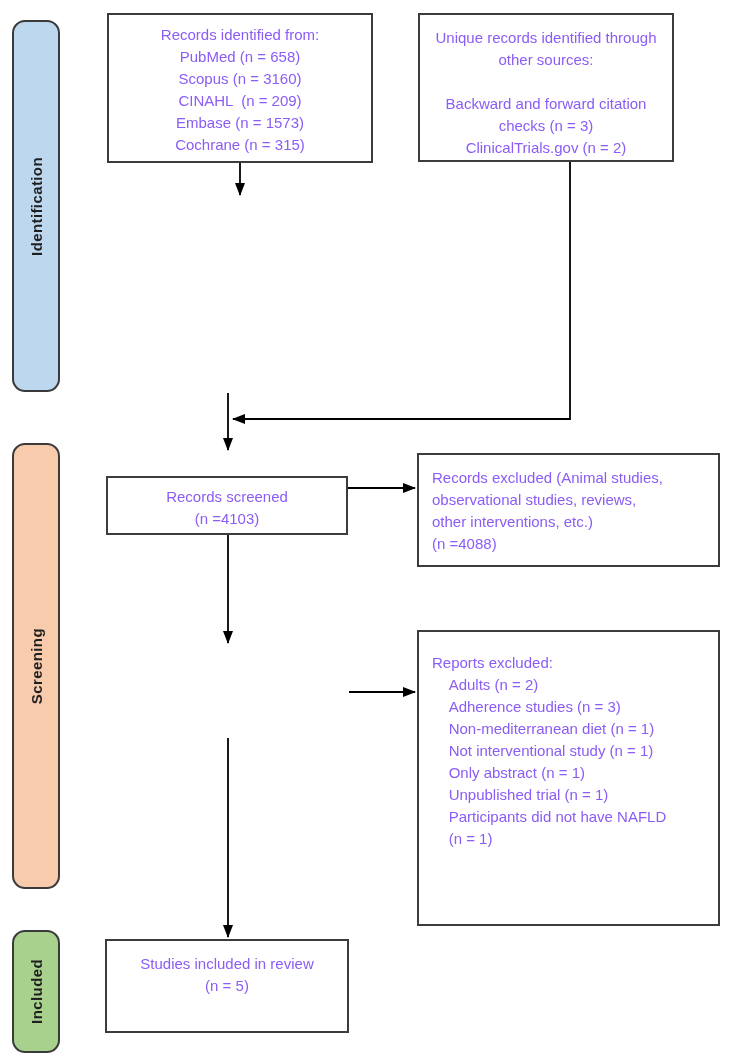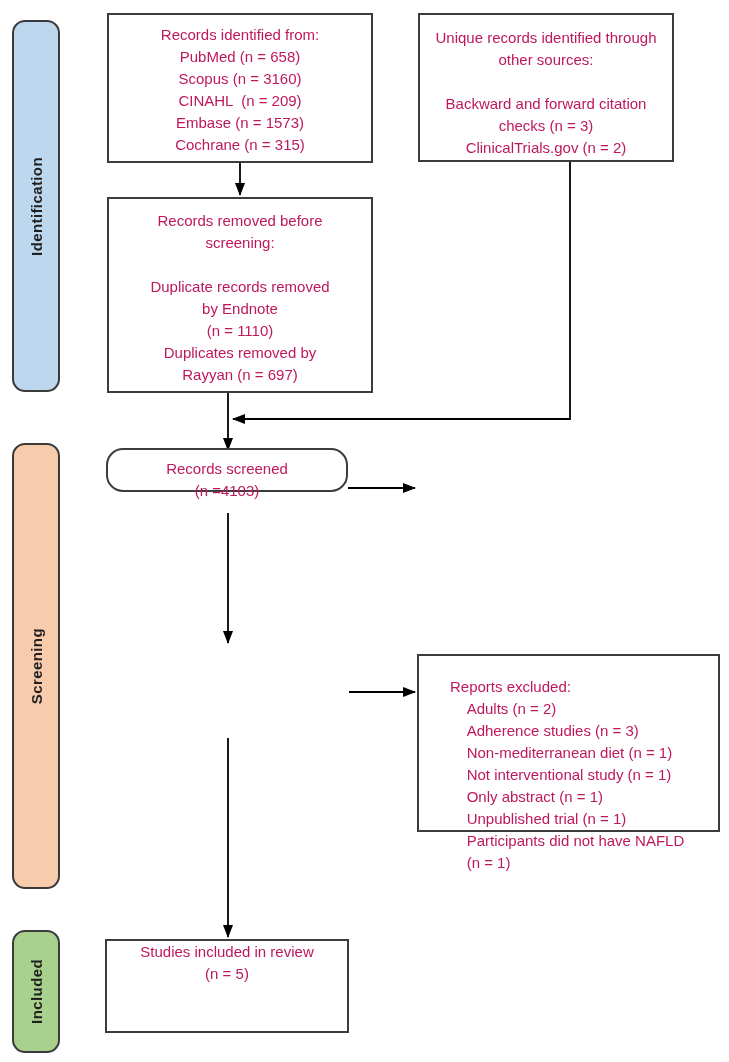--- a/index.html
+++ b/index.html
@@ -19,34 +19,34 @@
     width: 729px; height: 1062px;
     pointer-events: none;
   }
   .box {
     position: absolute;
     background: #ffffff;
     border: 2px solid #3c3c3c;
     font-size: 15px;
     line-height: 22px;
     white-space: pre-wrap;
-    color: #be185d;
+    color: #8b5cf6;
   }
   .box.center { text-align: center; }
   .box.left { text-align: left; }
 
   
   .box-records-identified { left:107px; top:13px;  width:266px; height:150px; padding-top:9px; }
   .box-other-sources      { left:418px; top:13px;  width:256px; height:149px; padding-top:12px; }
   .box-records-removed    { left:107px; top:197px; width:266px; height:196px; padding-top:11px; }
-  .box-records-screened   { left:106px; top:448px; width:242px; height:44px;  padding-top:8px;border-radius:17px; }
+  .box-records-screened   { left:106px; top:476px; width:242px; height:59px;  padding-top:8px; }
   .box-records-excluded   { left:417px; top:453px; width:303px; height:114px; padding:12px 10px 0 13px; }
   .box-full-text          { left:107px; top:645px; width:242px; height:93px;  padding-top:12px; }
-  .box-reports-excluded   { left:417px; top:654px; width:303px; height:178px; padding:20px 10px 0 31px; }
-  .box-studies-included   { left:105px; top:939px; width:244px; height:94px;  }
+  .box-reports-excluded   { left:417px; top:630px; width:303px; height:296px; padding:20px 10px 0 13px; }
+  .box-studies-included   { left:105px; top:939px; width:244px; height:94px;  padding-top:12px; }
 
   .ribbon {
     position: absolute;
     left: 12px;
     width: 48px;
     border: 2px solid #3a3a3a;
     border-radius: 13px;
     display: flex;
     align-items: center;
     justify-content: center;
@@ -107,32 +107,28 @@
 Embase (n = 1573)
 Cochrane (n = 315)</div>
 
   <div class="box center box-other-sources">Unique records identified through
 other sources:
 
 Backward and forward citation
 checks (n = 3)
 ClinicalTrials.gov (n = 2)</div>
 
-  <div class="box center box-records-removed">Records removed before
-screening:
-
-Duplicate records removed
-by Endnote
-(n = 1110)
-Duplicates removed by
-Rayyan (n = 697)</div>
 
   <div class="box center box-records-screened">Records screened
 (n =4103)</div>
 
+  <div class="box left box-records-excluded">Records excluded (Animal studies,
+observational studies, reviews,
+other interventions, etc.)
+(n =4088)</div>
 
 
   <div class="box left box-reports-excluded">Reports excluded:
     Adults (n = 2)
     Adherence studies (n = 3)
     Non-mediterranean diet (n = 1)
     Not interventional study (n = 1)
     Only abstract (n = 1)
     Unpublished trial (n = 1)
     Participants did not have NAFLD

